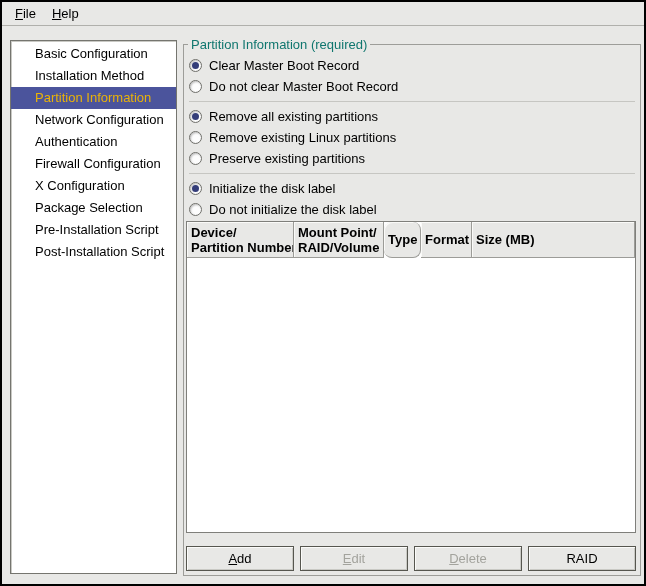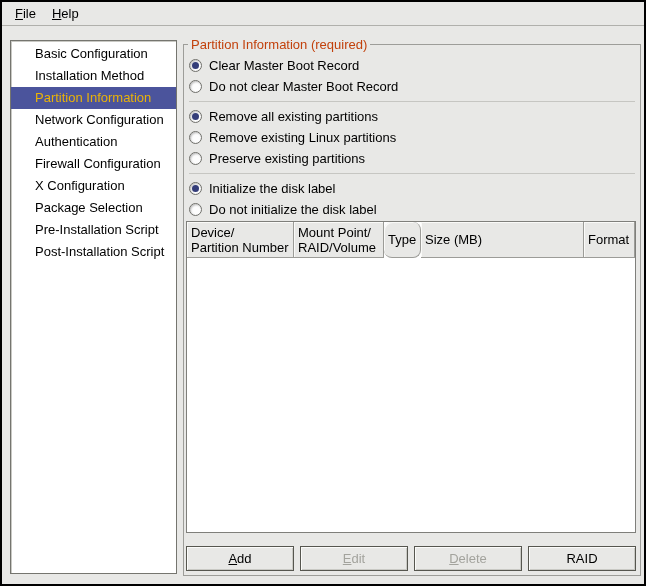--- a/index.html
+++ b/index.html
@@ -30,21 +30,21 @@
   .sidebar-item { height:22px; line-height:22px; padding-left:24px; white-space:nowrap; }
   .sidebar-item.selected { background:#4b549c; color:#eab308; }
 
   
   .groupbox {
     position:absolute; left:181px; top:42px; width:458px; height:532px;
     border:1px solid #9d9d99;
   }
   .groupbox-title {
     position:absolute; top:-9px; left:4px; background:#e8e8e6;
-    padding:0 3px; color:#c2410c; line-height:17px; white-space:nowrap;
+    padding:0 3px; color:#0f766e; line-height:17px; white-space:nowrap;
   }
 
   .radio-area { padding:10px 5px 0 5px; }
   .radio-row { display:flex; align-items:center; height:21px; gap:7px; cursor:default; }
   .radio {
     width:13px; height:13px; border-radius:50%; background:#fdfdfd;
     border:1px solid #6f6f6a; box-shadow: inset 1px 1px 2px rgba(0,0,0,0.25);
     flex:0 0 auto;
   }
   .radio.on::after {
@@ -52,21 +52,21 @@
     border-radius:50%; background:#343d79;
   }
   .separator { height:1px; background:#c6c6c2; margin:4px 0; }
 
   
   .table {
     position:absolute; left:2px; top:176px; width:450px; height:312px;
     border:1px solid #7f7f7b; background:#fff;
     display:flex; flex-direction:column;
   }
-  .thead { display:flex; height:36px; flex:0 0 auto; }
+  .thead { display:flex; height:36px; flex:0 0 auto;font-weight:bold; }
   .th {
     padding:2px 4px; background:#e8e8e6;
     border-right:1px solid #9c9c98; border-bottom:1px solid #9c9c98;
     box-shadow: inset 1px 1px 0 #fafaf8;
     display:flex; flex-direction:column; justify-content:center;
     line-height:15px; white-space:nowrap; overflow:hidden; cursor:default;
   }
   .tbody { flex:1; background:#fff; }
 
   
@@ -148,25 +148,25 @@
             <div>Device/</div>
             <div>Partition Number</div>
           </div>
           <div class="th" style="width: 90px; flex: 0 0 auto;">
             <div>Mount Point/</div>
             <div>RAID/Volume</div>
           </div>
           <div class="th" style="width: 37px; flex: 0 0 auto; border-radius: 8px;">
             <div>Type</div>
           </div>
+          <div class="th" style="width: 51px; flex: 0 0 auto;">
+            <div>Format</div>
+          </div>
           <div class="th" style="flex: 1 1 0%;">
             <div>Size (MB)</div>
-          </div>
-          <div class="th" style="width: 51px; flex: 0 0 auto;">
-            <div>Format</div>
           </div>
         </div>
       <div class="tbody"></div>
     </div>
 
     <div class="button-row">
         <div class="btn"><u>A</u>dd</div>
         <div class="btn disabled"><u>E</u>dit</div>
         <div class="btn disabled"><u>D</u>elete</div>
         <div class="btn">RAID</div>

